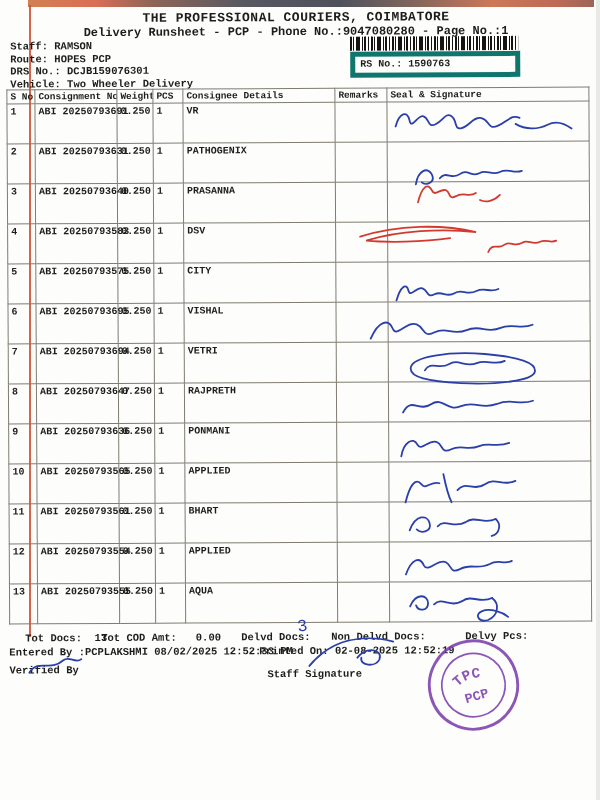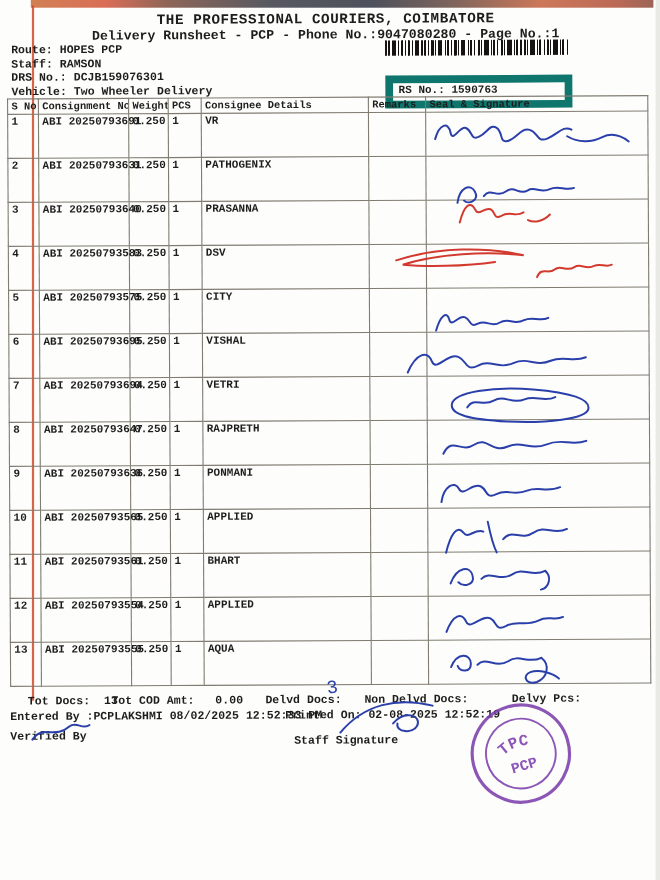--- a/index.html
+++ b/index.html
@@ -9,21 +9,21 @@
         background:linear-gradient(90deg,#c96a35,#d4543a 12%,#7a4a3a 22%,#3a3c46 38%,#2f3340 55%,#6a4a40 68%,#c4603c 82%,#b0503a 94%,#8a4a3a);}
   .margin-line{position:absolute;left:29px;top:5px;width:2px;height:632px;background:#cf4a2c;opacity:.85;}
   .doc{position:absolute;inset:0;transform:rotate(-0.3deg);}
   .title{position:absolute;top:10px;left:0;width:100%;text-align:center;font-size:13px;font-weight:bold;letter-spacing:.5px;}
   .subtitle{position:absolute;top:25px;left:0;width:100%;text-align:center;font-size:12px;font-weight:bold;}
   .info-left{position:absolute;top:39px;left:12px;font-size:10.5px;font-weight:bold;line-height:12.5px;white-space:nowrap;}
   .info-right{position:absolute;top:37px;left:352px;width:170px;}
   .barcode{height:14px;width:168px;
         background:repeating-linear-gradient(90deg,#15120f 0 1px,transparent 1px 3px),
                    repeating-linear-gradient(90deg,#15120f 0 2px,transparent 2px 7px);}
-  .rs-box{border:7px solid #0f766e;margin-top:18px;padding:2px 5px;font-size:10px;font-weight:bold;line-height:12px;white-space:nowrap;}
+  .rs-box{border:5px solid #0f766e;margin-top:1px;padding:2px 5px;font-size:10px;font-weight:bold;line-height:12px;white-space:nowrap;}
   table{position:absolute;top:88px;left:8px;width:582px;border-collapse:collapse;table-layout:fixed;}
   th,td{border:1px solid #807c72;font-size:10px;font-weight:bold;text-align:left;vertical-align:top;padding:2px 3px;}
   th{height:11px;font-size:9.5px;padding:1px 3px;white-space:nowrap;overflow:hidden;}
   td{height:35px;white-space:nowrap;}
   td.seal{position:relative;overflow:visible;}
   .sig{position:absolute;left:-50px;top:0;width:255px;height:44px;overflow:visible;pointer-events:none;}
   .ftr{position:absolute;font-size:10.5px;font-weight:bold;white-space:nowrap;}
   .ftr span{white-space:nowrap;}
   .stamp{position:absolute;left:424px;top:638px;width:96px;height:96px;transform:rotate(-16deg);opacity:.88;}
   .hw{position:absolute;overflow:visible;pointer-events:none;}
@@ -34,22 +34,22 @@
 
 <div class="page">
   <div class="scan-band"></div>
   <div class="margin-line"></div>
 
   <div class="doc">
     <div class="title">THE PROFESSIONAL COURIERS, COIMBATORE</div>
     <div class="subtitle">Delivery Runsheet - PCP - Phone No.:9047080280 - Page No.:1</div>
 
     <div class="info-left">
+      <div><span>Staff:</span> <span>RAMSON</span></div>
       <div><span>Route:</span> <span>HOPES PCP</span></div>
-      <div><span>Staff:</span> <span>RAMSON</span></div>
       <div><span>DRS No.:</span> <span>DCJB159076301</span></div>
       <div><span>Vehicle:</span> <span>Two Wheeler Delivery</span></div>
     </div>
 
     <div class="info-right">
       <div class="barcode"></div>
       <div class="rs-box">
         <div><span>RS No.:</span> <span>1590763</span></div>
       </div>
     </div>

